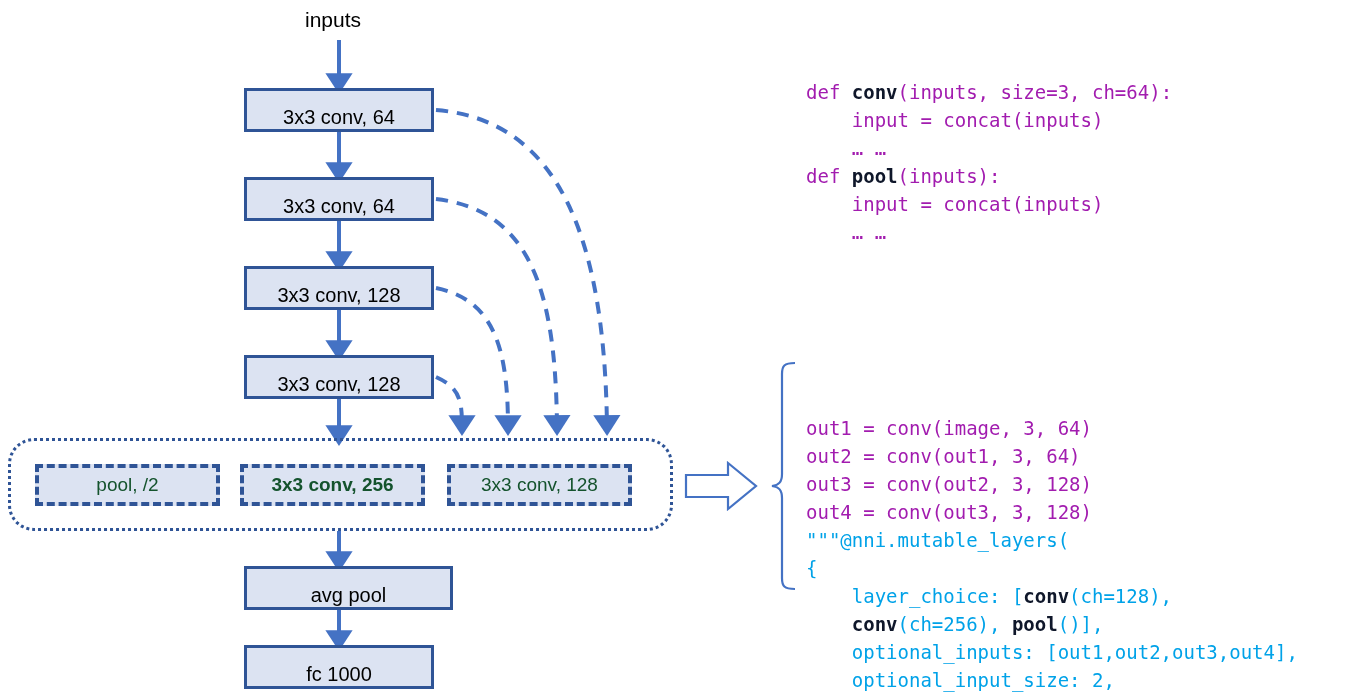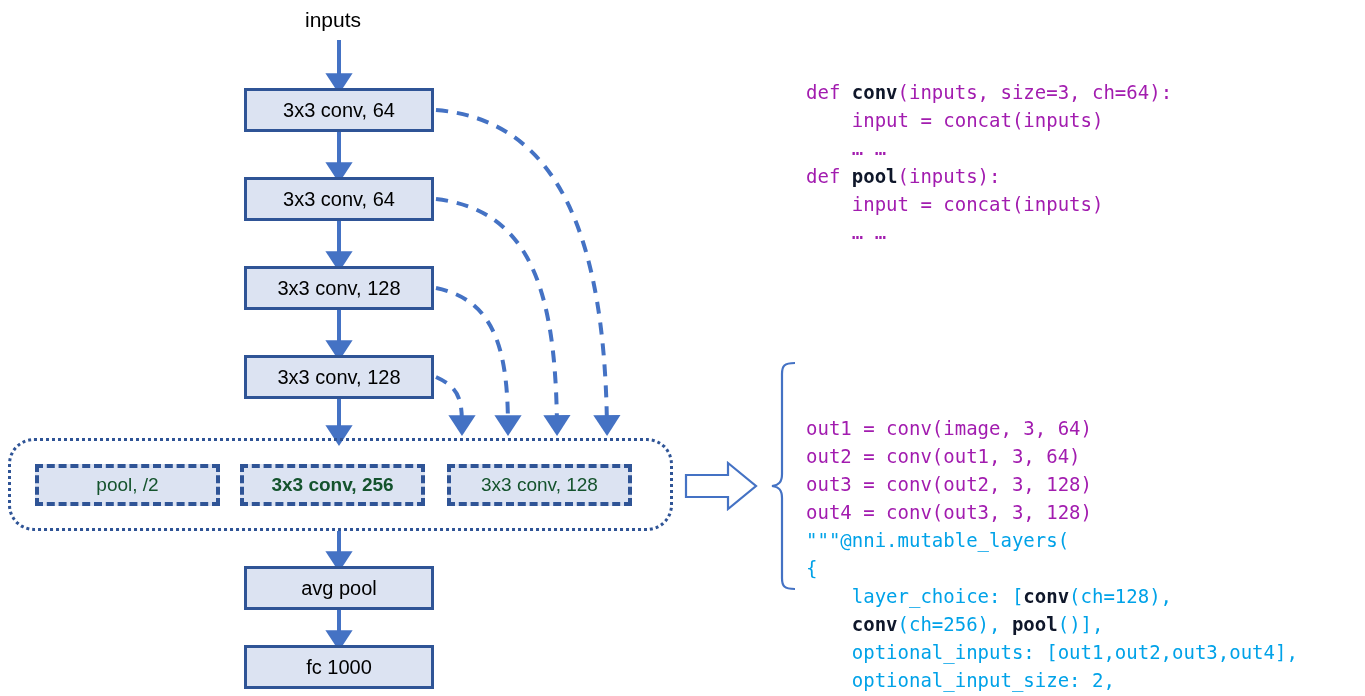--- a/index.html
+++ b/index.html
@@ -23,21 +23,21 @@
     height: 696px;
   }
 
   
   .flow-box {
     position: absolute;
     box-sizing: border-box;
     background: #dce3f2;
     border: 3px solid #2f5496;
     display: flex;
-    align-items: center;
+    align-items: flex-end;
     justify-content: center;
     color: #000000;
     font-size: 20px;
     font-family: "Liberation Sans", sans-serif;
     white-space: nowrap;
   }
   .choice-box {
     position: absolute;
     box-sizing: border-box;
     background: #dce3f2;
@@ -146,21 +146,21 @@
 <div class="choice-box" style="left:35px; top:464px; width:185px; height:42px;">
   <span>pool, /2</span>
 </div>
 <div class="choice-box" style="left:240px; top:464px; width:185px; height:42px;font-weight:bold;">
   <span>3x3 conv, 256</span>
 </div>
 <div class="choice-box" style="left:447px; top:464px; width:185px; height:42px;">
   <span>3x3 conv, 128</span>
 </div>
 
-<div class="flow-box" style="left:244px; top:566px; width:190px; height:44px;">
+<div class="flow-box" style="left:244px; top:566px; width:209px; height:44px;">
   <span>avg pool</span>
 </div>
 <div class="flow-box" style="left:244px; top:645px; width:190px; height:44px;">
   <span>fc 1000</span>
 </div>
 
 <div class="code-panel">
   <div id="code-block-1"><div class="code-line"><span class="c-teal">def </span><span class="c-blue-b">conv</span><span class="c-teal">(inputs, size=3, ch=64):</span></div><div class="code-line"><span class="c-teal">    input = concat(inputs)</span></div><div class="code-line"><span class="c-teal">    … …</span></div><div class="code-line"><span class="c-teal">def </span><span class="c-blue-b">pool</span><span class="c-teal">(inputs):</span></div><div class="code-line"><span class="c-teal">    input = concat(inputs)</span></div><div class="code-line"><span class="c-teal">    … …</span></div></div>
   <div style="height:56px;"></div>
   <div id="code-block-2"><div class="code-line"><span class="c-teal">out1 = conv(image, 3, 64)</span></div><div class="code-line"><span class="c-teal">out2 = conv(out1, 3, 64)</span></div><div class="code-line"><span class="c-teal">out3 = conv(out2, 3, 128)</span></div><div class="code-line"><span class="c-teal">out4 = conv(out3, 3, 128)</span></div><div class="code-line"><span class="c-blue">"""@nni.mutable_layers(</span></div><div class="code-line"><span class="c-blue">{</span></div><div class="code-line"><span class="c-blue">    layer_choice: [</span><span class="c-blue-b">conv</span><span class="c-blue">(ch=128),</span></div><div class="code-line"><span class="c-blue">    </span><span class="c-blue-b">conv</span><span class="c-blue">(ch=256), </span><span class="c-blue-b">pool</span><span class="c-blue">()],</span></div><div class="code-line"><span class="c-blue">    optional_inputs: [out1,out2,out3,out4],</span></div><div class="code-line"><span class="c-blue">    optional_input_size: 2,</span></div><div class="code-line"></div></div>

